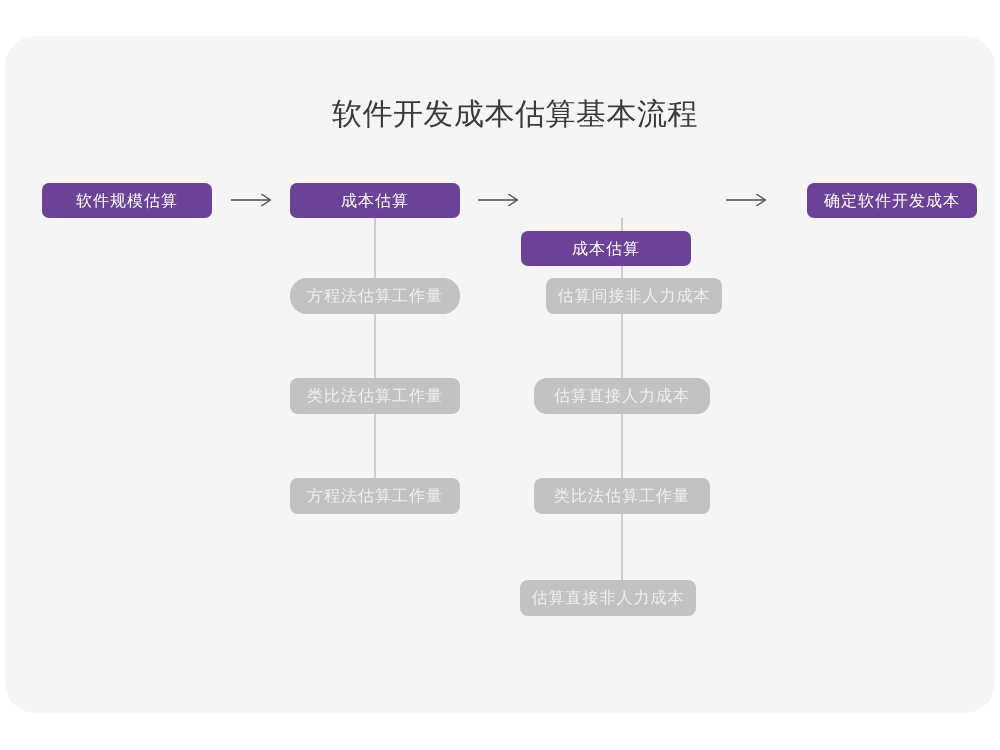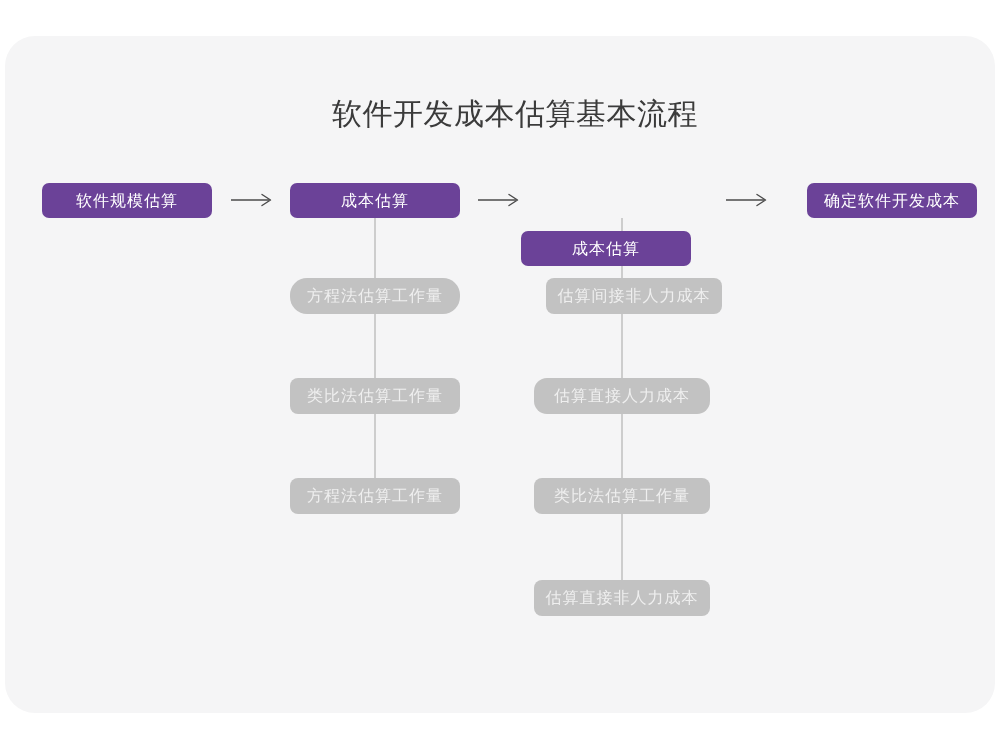--- a/index.html
+++ b/index.html
@@ -100,13 +100,13 @@
 
 <div class="main-box" style="left:807px;">确定软件开发成本</div>
 
 <div class="sub-box" style="left:290px; top:278px;border-radius:17px;">方程法估算工作量</div>
 <div class="sub-box" style="left:290px; top:378px;">类比法估算工作量</div>
 <div class="sub-box" style="left:290px; top:478px;">方程法估算工作量</div>
 
 <div class="sub-box wide" style="left:546px; top:278px;">估算间接非人力成本</div>
 <div class="sub-box wide" style="left:534px; top:378px;border-radius:13px;">估算直接人力成本</div>
 <div class="sub-box wide" style="left:534px; top:478px;">类比法估算工作量</div>
-<div class="sub-box wide" style="left:534px; top:580px;">估算直接非人力成本</div>
+<div class="sub-box wide" style="left:520px; top:580px;">估算直接非人力成本</div>
 
 </body></html>

